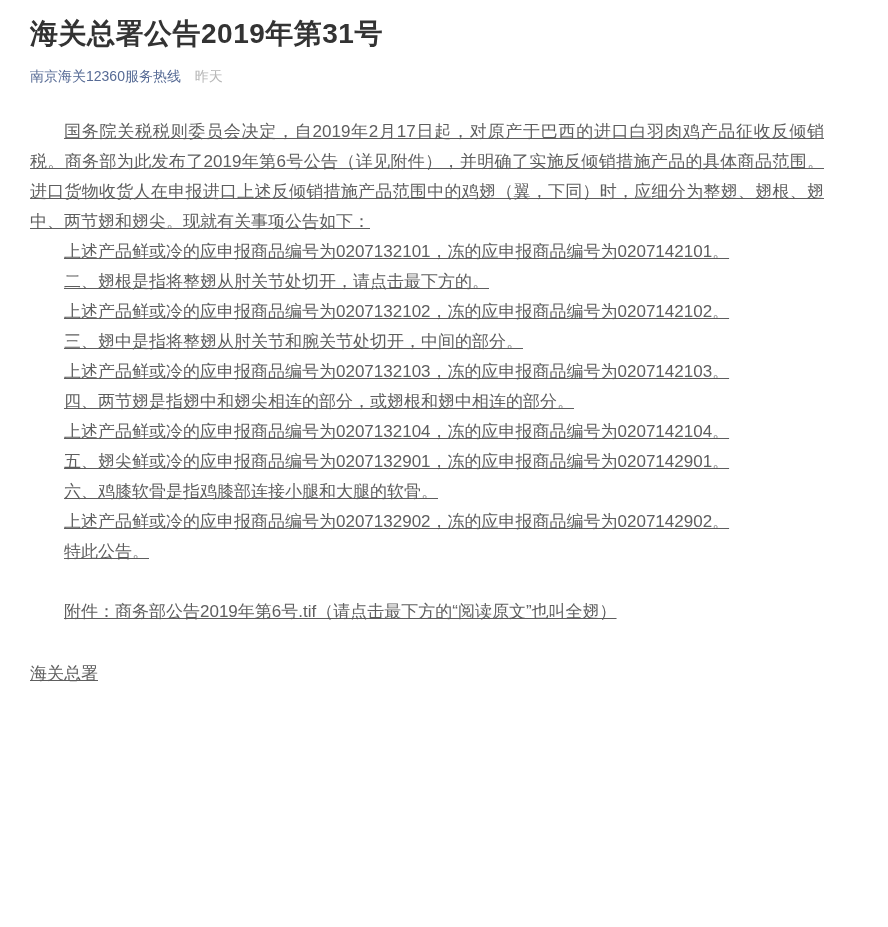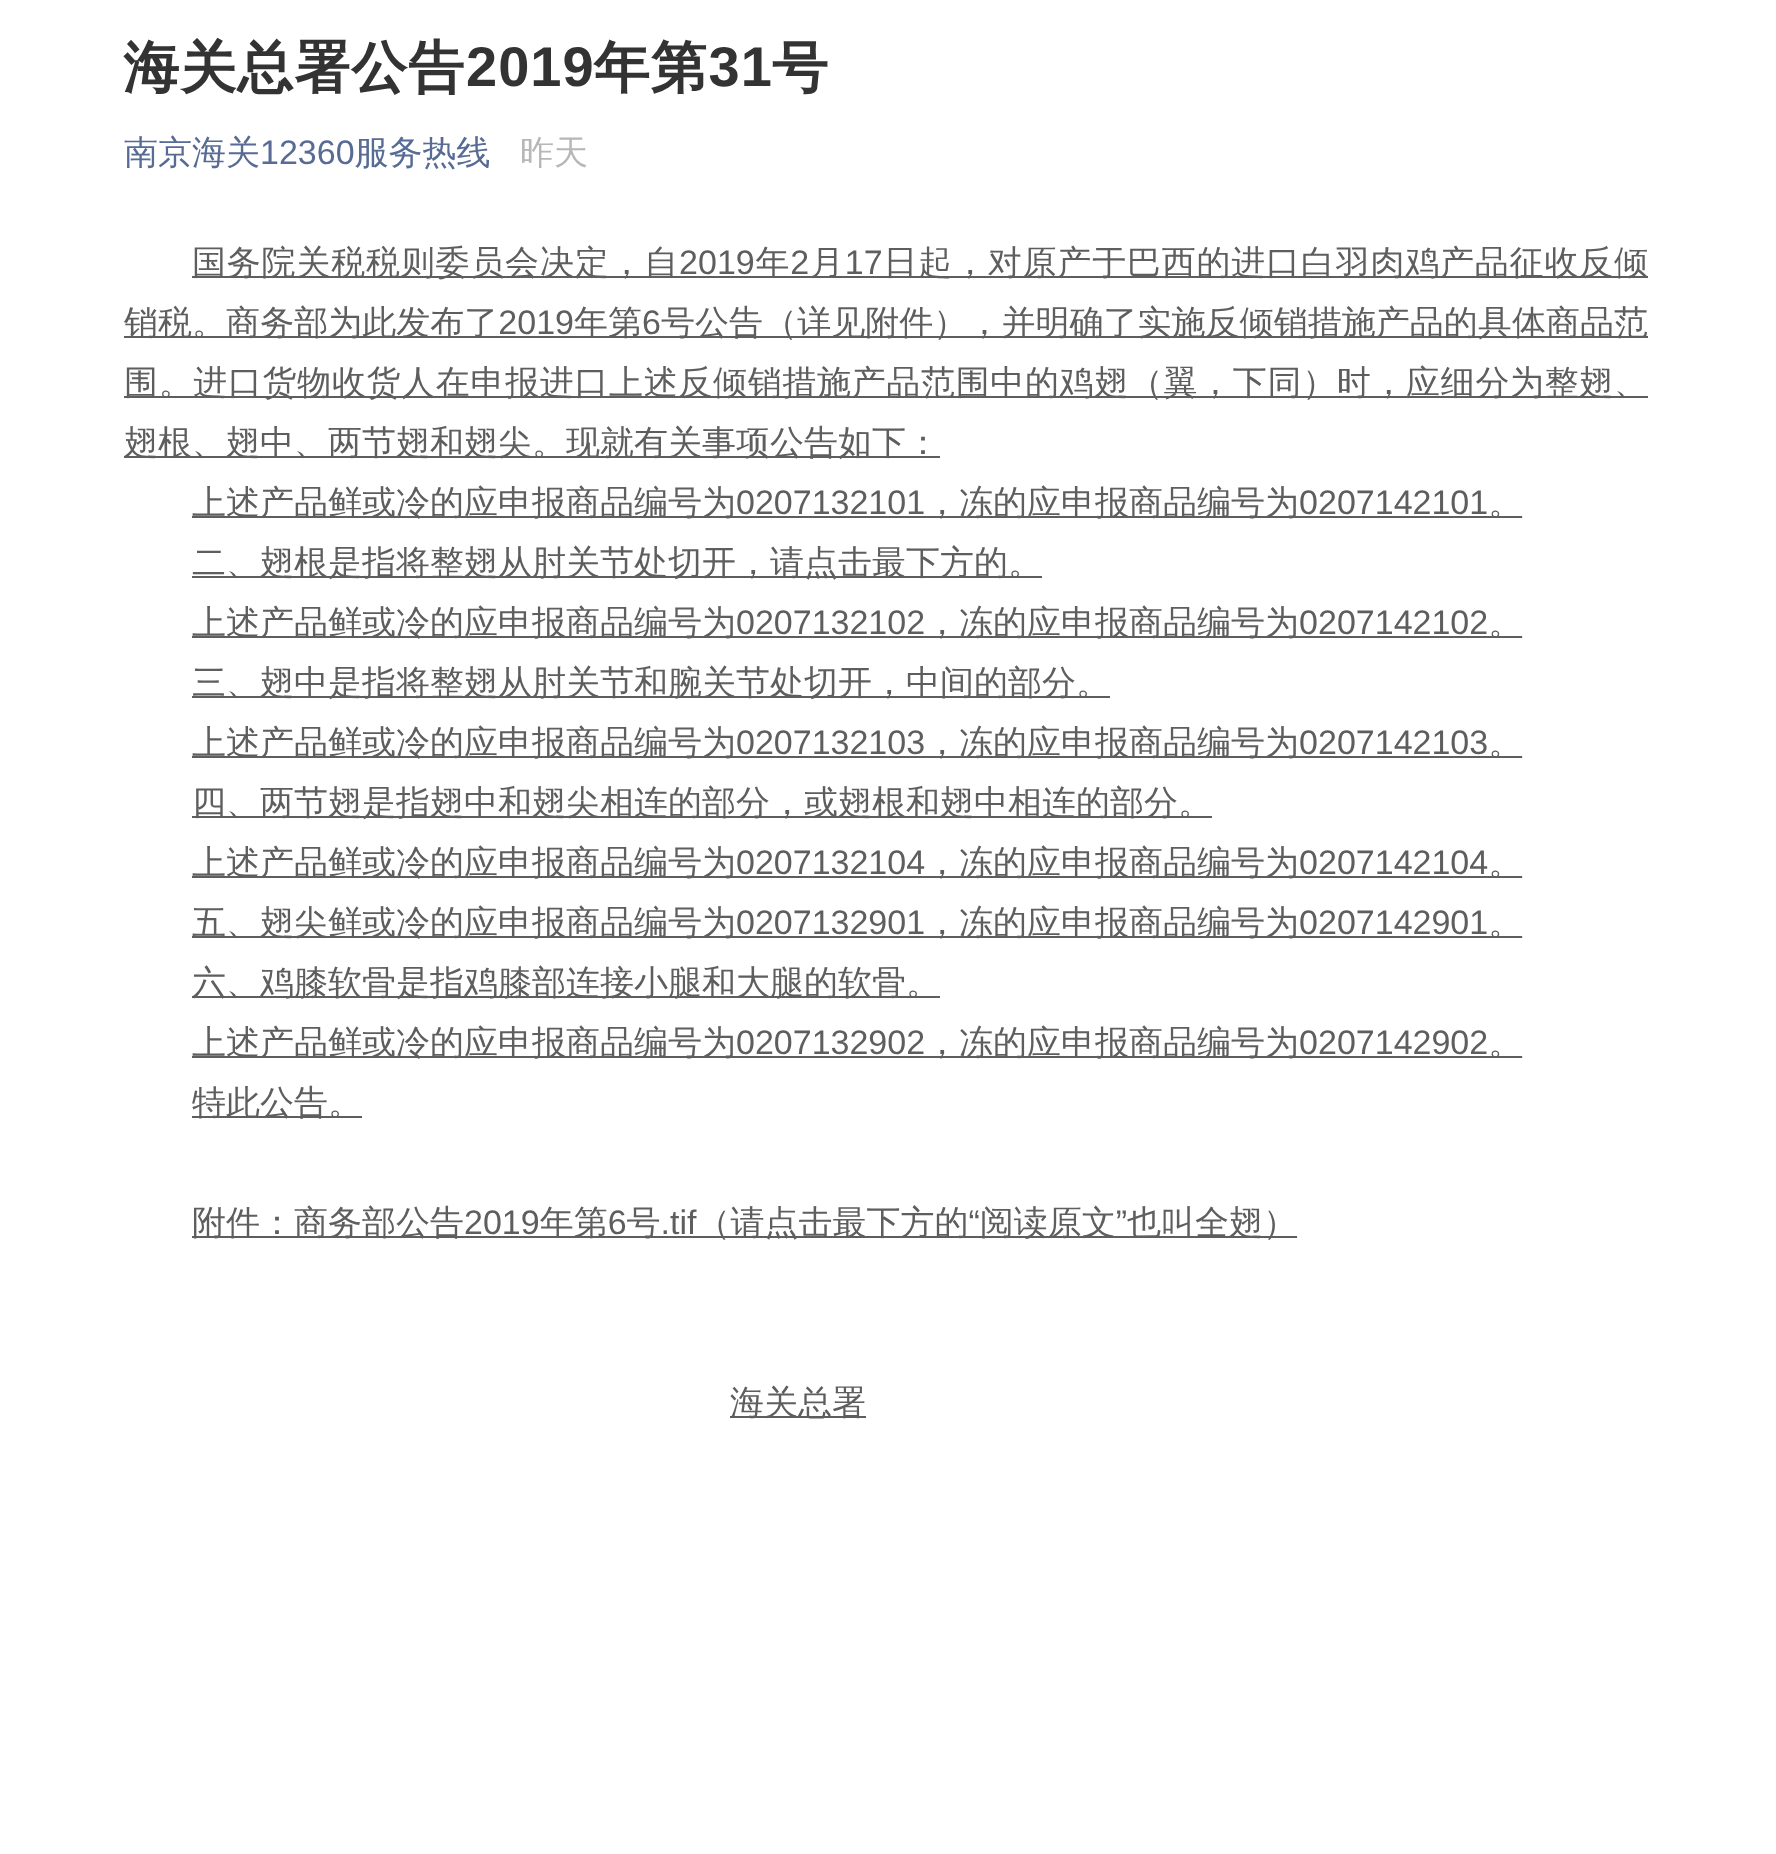--- a/index.html
+++ b/index.html
@@ -9,32 +9,32 @@
   }
   .page {
     position: relative;
     width: 888px;
     height: 927px;
     margin: 0 auto;
     background: #ffffff;
     overflow: hidden;
   }
   .article {
-    padding: 15px 64px 0 62px;
+    padding: 15px 64px 0 30px;
   }
   .article-title {
     font-size: 28px;
     font-weight: bold;
     line-height: 38px;
     color: #333333;
     letter-spacing: 0.5px;
   }
   .byline {
     margin-top: 13px;
-    font-size: 17px;
+    font-size: 14px;
     line-height: 21px;
   }
   .account-name {
     color: #576b95;
     cursor: pointer;
     margin-right: 10px;
   }
   .publish-date {
     color: #b7b7b7;
   }
@@ -49,23 +49,23 @@
   .article-body p {
     margin: 0;
     text-indent: 2em;
     word-break: break-all;
     text-decoration: underline;
   }
   .article-body p.attachment {
     margin-top: 30px;
   }
   .article-body p.signature {
-    margin-top: 60px;
+    margin-top: 32px;
     text-indent: 0;
-    text-align: center;
+    text-align: left;
     padding-right: 88px;
   }
 </style>
 </head>
 <body>
 
 <div class="page">
   <div class="article">
 
     <h1 class="article-title">海关总署公告2019年第31号</h1>

